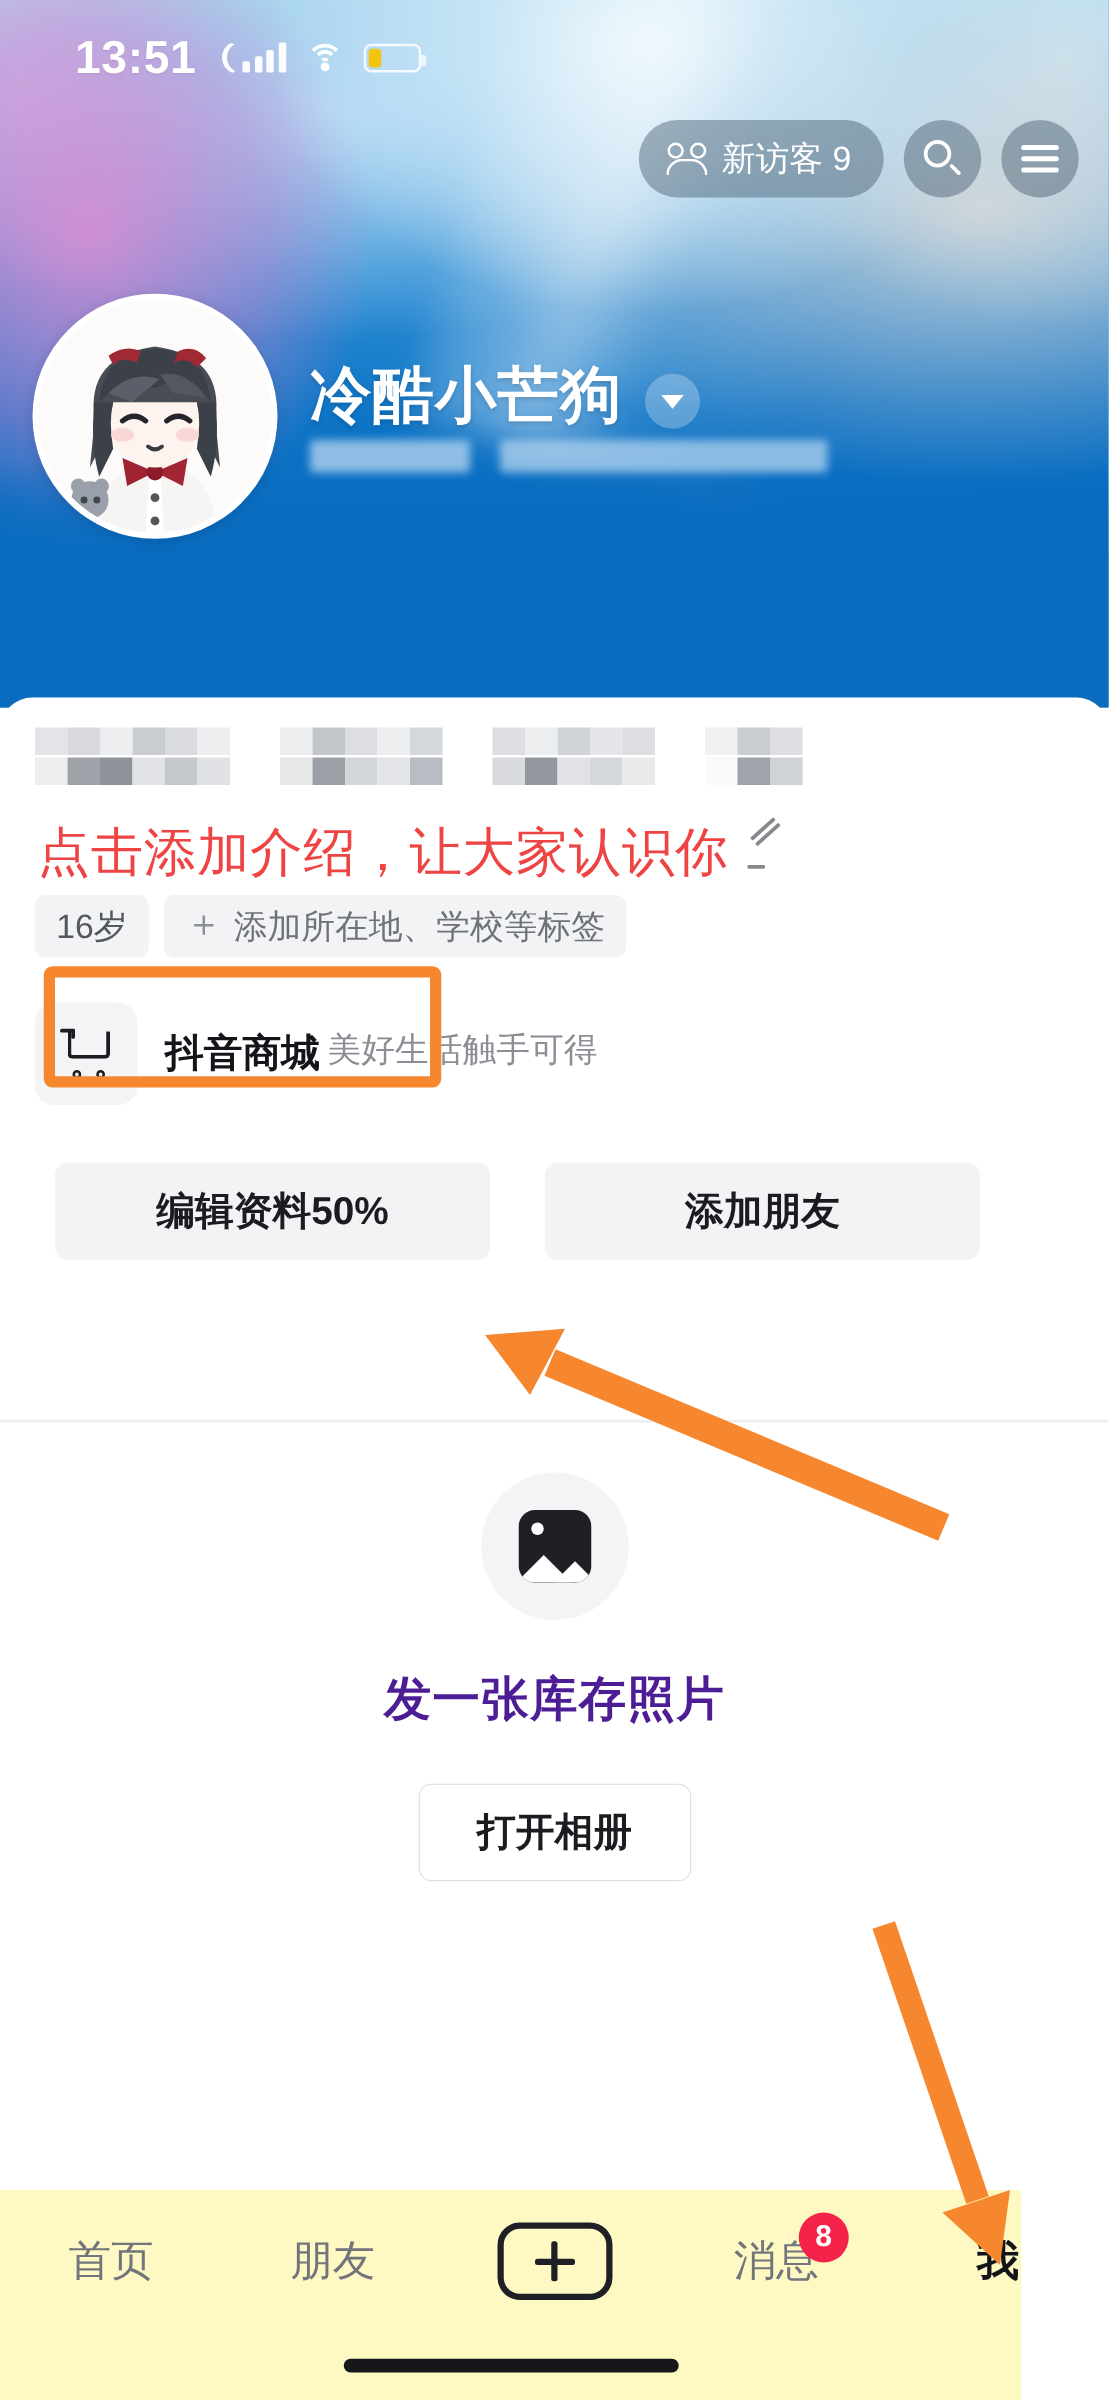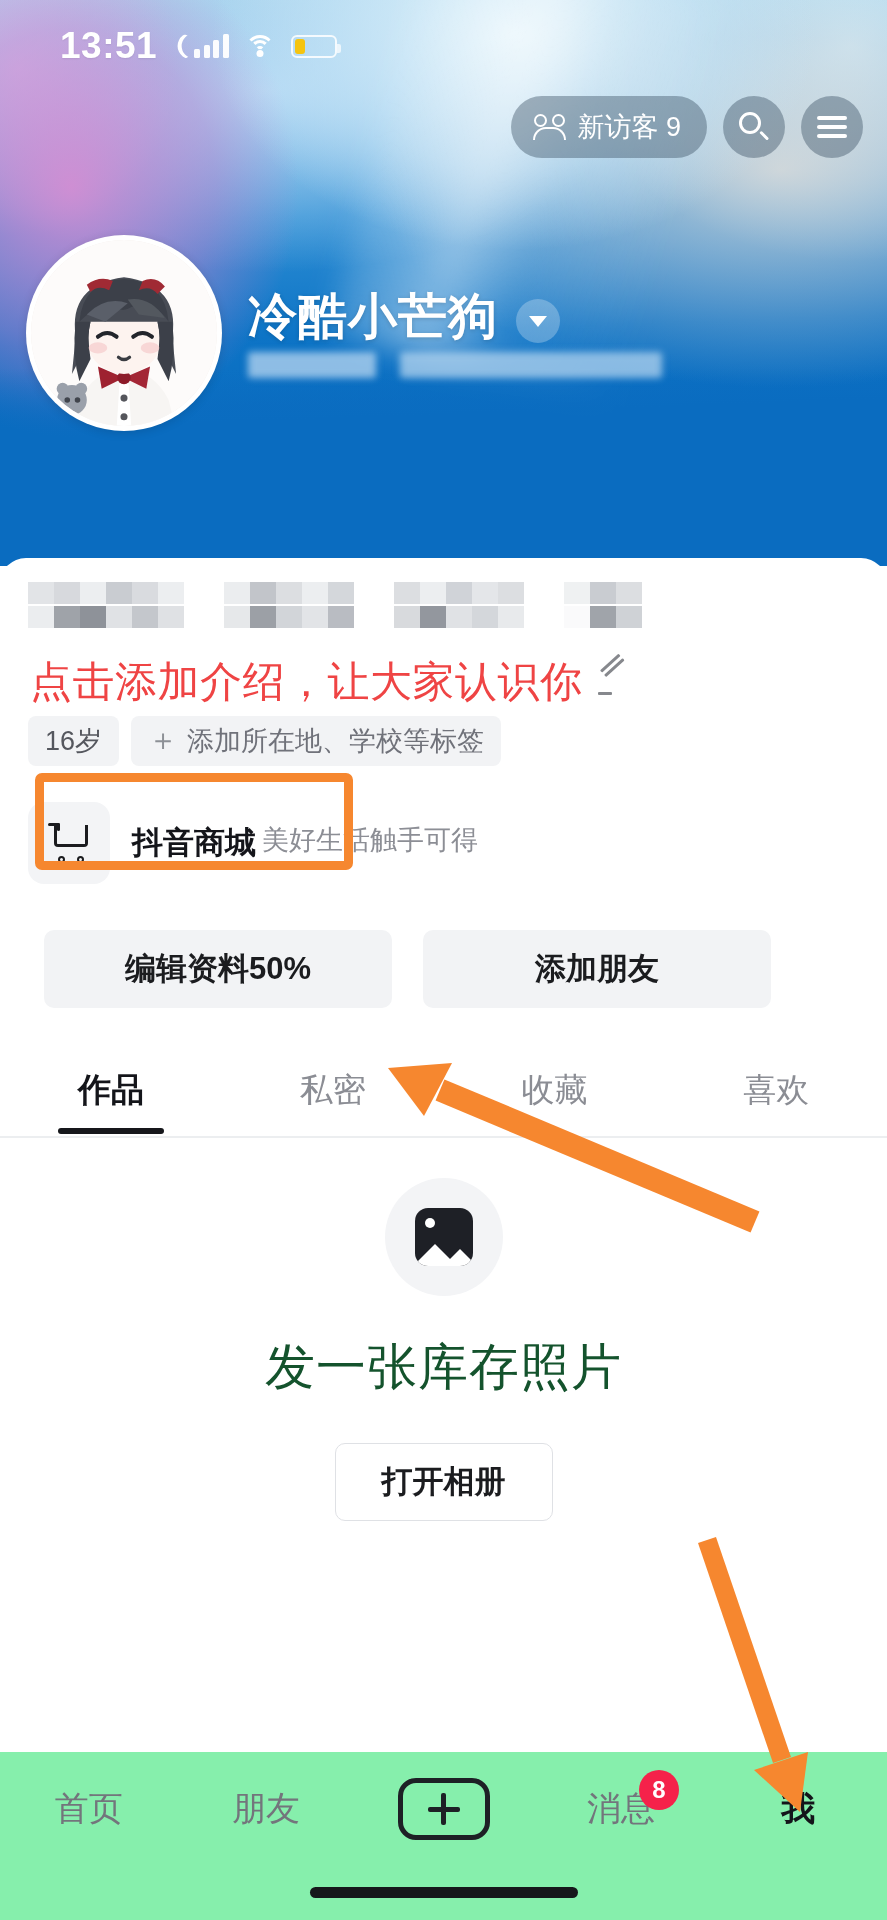--- a/index.html
+++ b/index.html
@@ -164,21 +164,21 @@
   .cart .handle { position:absolute; left:0; top:0; width:12px; height:3px; background:#1b1c1f; border-radius:2px; }
   .cart .handle2 { position:absolute; left:9px; top:0; width:3px; height:8px; background:#1b1c1f; border-radius:2px; }
   .cart .w1, .cart .w2 { position:absolute; bottom:0; width:7px; height:7px; border-radius:50%;
                          border:2.6px solid #1b1c1f; box-sizing:border-box; }
   .cart .w1 { left:10px; } .cart .w2 { right:6px; }
   .shop-txt { display:flex; flex-direction:row; gap:6px; }
   .shop-title { font-size:31px; font-weight:700; color:#14151a; }
   .shop-sub { font-size:27px; color:#8c8e95; }
 
   
-  .actions { position:absolute; left:44px; top:372px; display:flex; gap:31px; }
+  .actions { position:absolute; left:44px; top:372px; display:flex; gap:44px; }
   .abtn { width:348px; height:78px; border-radius:10px; background:#f2f3f5;
           display:flex; align-items:center; justify-content:center;
           font-size:31px; font-weight:600; color:#1b1c1f; }
 
   
   .hl-box {
     position:absolute; left:35px; top:773px; width:318px; height:97px;
     border:9px solid #f6872f; border-radius:7px; z-index:9; pointer-events:none;
   }
 
@@ -195,28 +195,28 @@
   .empty { position:absolute; left:0; top:620px; width:887px;
            display:flex; flex-direction:column; align-items:center; }
   .empty-ic { width:118px; height:118px; border-radius:50%; background:#f3f4f6;
               display:flex; align-items:center; justify-content:center; }
   .ic-photo { width:58px; height:58px; border-radius:13px; background:#1e2026; position:relative; overflow:hidden; }
   .ic-photo .sun { position:absolute; left:10px; top:10px; width:10px; height:10px; border-radius:50%; background:#fff; }
   .ic-photo .mt { position:absolute; left:-2px; bottom:0; width:0; height:0;
                   border-left:22px solid transparent; border-right:22px solid transparent; border-bottom:22px solid #fff; }
   .ic-photo .mt2 { position:absolute; right:-4px; bottom:0; width:0; height:0;
                   border-left:17px solid transparent; border-right:17px solid transparent; border-bottom:17px solid #fff; }
-  .empty-txt { margin-top:38px; font-size:50px; font-weight:400; color:#14532d; letter-spacing:1px; }
+  .empty-txt { margin-top:38px; font-size:38px; font-weight:700; color:#4c1d95; letter-spacing:1px; }
   .empty-btn { margin-top:42px; width:218px; height:78px; border:1.8px solid #dfe1e5; border-radius:10px;
                display:flex; align-items:center; justify-content:center;
                font-size:31px; font-weight:600; color:#1b1c1f; background:#fff; }
 
   
-  .bottomnav { position:absolute; left:0; bottom:0; width:887px; height:168px;
-               background:#86efac; z-index:7; }
+  .bottomnav { position:absolute; left:0; bottom:0; width:817px; height:168px;
+               background:#fef9c3; z-index:7; }
   .nav-items { position:absolute; left:0; top:14px; width:887px; height:86px;
                display:flex; align-items:center; }
   .nav-item { flex:1; display:flex; align-items:center; justify-content:center;
               font-size:34px; color:#73757c; position:relative; }
   .nav-item.active { color:#14151a; font-weight:700; }
   .nav-plus { width:92px; height:62px; border:5px solid #1e2026; border-radius:18px;
               display:flex; align-items:center; justify-content:center; position:relative; }
   .nav-plus::before, .nav-plus::after { content:""; position:absolute; background:#1e2026; border-radius:2px; }
   .nav-plus::before { width:32px; height:5px; }
   .nav-plus::after  { width:5px; height:32px; }
@@ -448,34 +448,20 @@
 
     <div class="actions">
       <div class="abtn">
         <span>编辑资料50%</span>
       </div>
       <div class="abtn">
         <span>添加朋友</span>
       </div>
     </div>
 
-    <div class="tabs">
-      <div class="tab active">
-        <span>作品</span>
-      </div>
-      <div class="tab">
-        <span>私密</span>
-      </div>
-      <div class="tab">
-        <span>收藏</span>
-      </div>
-      <div class="tab">
-        <span>喜欢</span>
-      </div>
-    </div>
     <div class="tabline"></div>
 
     <div class="empty">
       <div class="empty-ic">
         <span class="ic-photo">
           <span class="sun"></span>
             <span class="mt"></span>
             <span class="mt2"></span>
         </span>
       </div>

